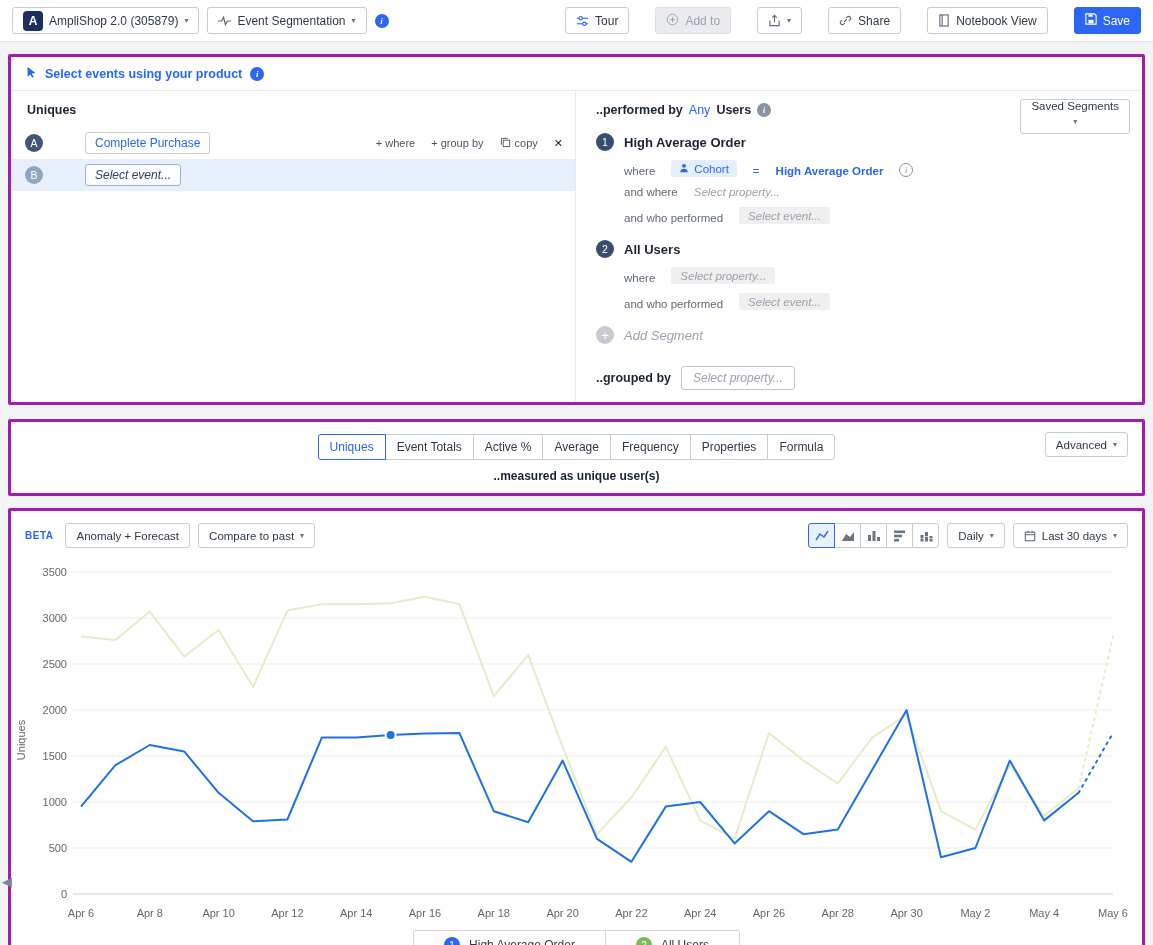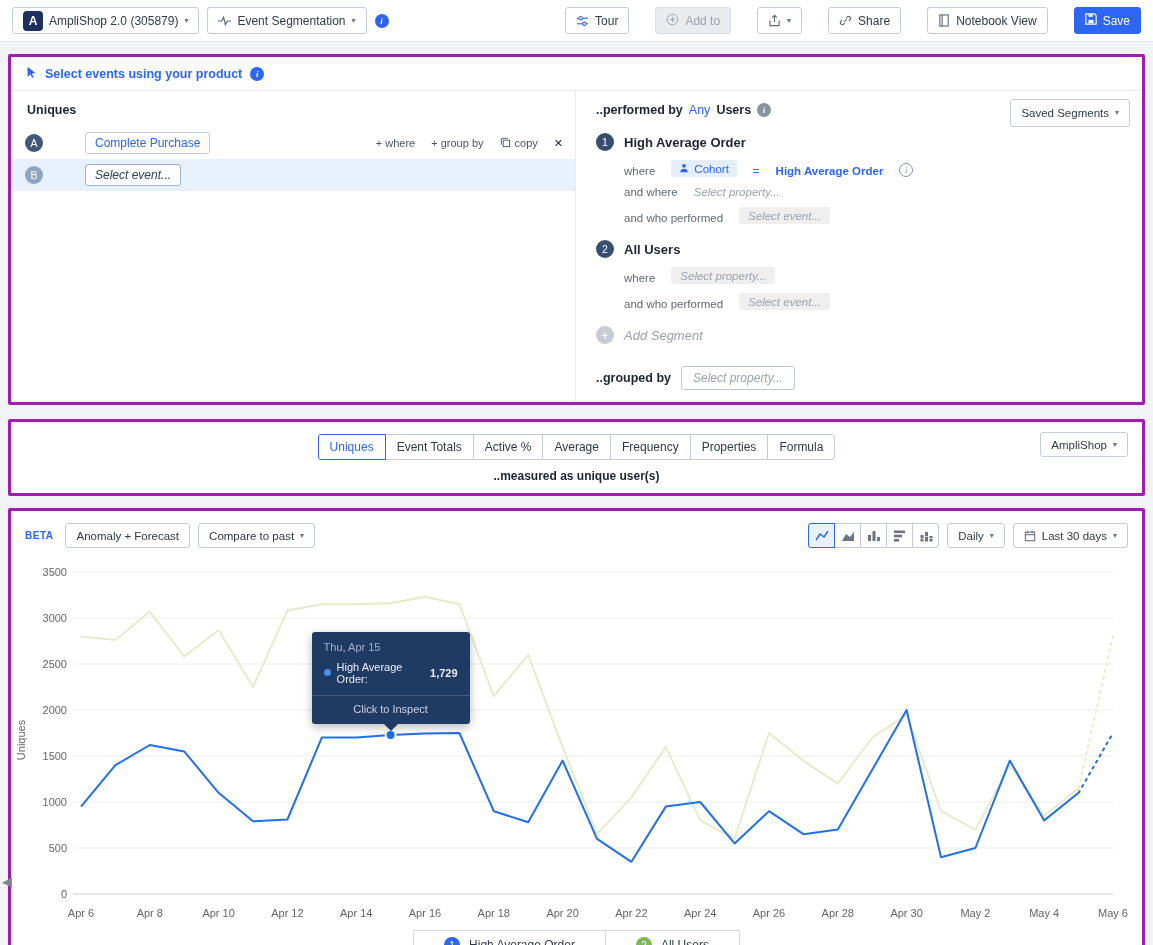--- a/index.html
+++ b/index.html
@@ -75,21 +75,21 @@
   .event-pill.placeholder { font-style:italic; color:#33415a; border-color:#9db4d0; background:#fbfdff; }
   .row-actions { margin-left:auto; display:flex; gap:16px; align-items:center; color:#555; font-size:11px; }
   .row-action { display:inline-flex; align-items:center; gap:4px; cursor:pointer; color:#4c5663; }
   .close-x { font-size:11px; color:#1d2533; font-weight:bold; cursor:pointer; }
 
   
   .segments { flex:1; padding:10px 14px 12px 20px; position:relative; }
   .performed-row { display:flex; align-items:center; gap:6px; font-size:12.5px; margin-top:2px; }
   .bold-dark { font-weight:bold; color:#1d2533; }
   .blue-link { color:#2c66f2; cursor:pointer; }
-  .saved-segments { position:absolute; right:12px; top:8px; height:28px; font-size:11.5px; }
+  .saved-segments { position:absolute; right:12px; top:8px; height:35px; font-size:11.5px;flex-direction:column; }
   .seg-head { display:flex; align-items:center; gap:10px; margin-top:16px; }
   .seg-num {
     width:18px; height:18px; border-radius:50%; background:#374e6e; color:#fff; font-size:10.5px;
     display:flex; align-items:center; justify-content:center; flex:0 0 auto;
   }
   .seg-num.muted { background:#c8ccd2; font-size:13px; }
   .seg-name { font-size:13px; font-weight:bold; color:#1d2533; }
   .seg-row { margin:9px 0 0 28px; display:flex; align-items:flex-end; gap:16px; font-size:11.5px; color:#5f6a77; }
   .cohort-pill {
     background:#e4eefc; color:#2c66f2; border-radius:3px; padding:2.5px 8px;
@@ -352,21 +352,21 @@
     <span class="tab selected">Uniques</span>
     <span class="tab">Event Totals</span>
     <span class="tab">Active %</span>
     <span class="tab">Average</span>
     <span class="tab">Frequency</span>
     <span class="tab">Properties</span>
     <span class="tab">Formula</span>
   </div>
   <div class="measured">..measured as unique user(s)</div>
   <button class="btn advanced-btn">
-    <span>AmpliShop</span>
+    <span>Advanced</span>
     <span class="chev">▾</span>
   </button>
 </div>
 
 <div class="card" id="chart-card">
   <div class="chart-toolbar">
     <span class="beta">BETA</span>
     <button class="btn small-btn">
       <span>Anomaly + Forecast</span>
     </button>
@@ -464,29 +464,20 @@
         <text x="964.4" y="363" text-anchor="middle" font-size="11" fill="#666">May 2</text>
         <text x="1033.2" y="363" text-anchor="middle" font-size="11" fill="#666">May 4</text>
         <text x="1102" y="363" text-anchor="middle" font-size="11" fill="#666">May 6</text>
         <text x="14" y="186" transform="rotate(-90 14 186)" text-anchor="middle" font-size="11" fill="#666">Uniques</text>
         <polyline points="70.0,82.4 104.4,86.1 138.8,57.6 173.2,102.6 207.6,76.0 242.0,133.0 276.4,56.6 310.8,50.2 345.2,50.2 379.6,49.3 414.0,42.8 448.4,50.2 482.8,142.2 517.2,100.8 551.6,192.8 586.0,280.2 620.4,243.4 654.8,192.8 689.2,266.4 723.6,284.8 758.0,179.0 792.4,206.6 826.8,229.6 861.2,183.6 895.6,160.6 930.0,257.2 964.4,275.6 998.8,211.2 1033.2,261.8 1067.6,234.2" fill="none" stroke="#e6ecc9" stroke-width="2" stroke-linejoin="round"></polyline>
         <polyline points="1067.6,234.2 1102.0,82.4" fill="none" stroke="#e6ecc9" stroke-width="2" stroke-dasharray="2 5" stroke-linecap="round"></polyline>
         <polyline points="70.0,252.6 104.4,211.2 138.8,191.0 173.2,197.4 207.6,238.8 242.0,267.3 276.4,265.5 310.8,183.6 345.2,183.6 379.6,180.9 414.0,179.5 448.4,179.0 482.8,257.2 517.2,268.2 551.6,206.6 586.0,284.8 620.4,307.8 654.8,252.6 689.2,248.0 723.6,289.4 758.0,257.2 792.4,280.2 826.8,275.6 861.2,215.8 895.6,156.0 930.0,303.2 964.4,294.0 998.8,206.6 1033.2,266.4 1067.6,238.8" fill="none" stroke="#2170e8" stroke-width="2" stroke-linejoin="round"></polyline>
         <polyline points="1067.6,238.8 1102.0,179.0" fill="none" stroke="#2170e8" stroke-width="2" stroke-dasharray="2 5" stroke-linecap="round"></polyline>
         <circle cx="379.6" cy="180.932" r="5" fill="#2170e8" stroke="#fff" stroke-width="2"></circle>
       </svg>
-    <div class="chart-tooltip" id="chart-tooltip" style="left: 300.6px; top: 77.932px;">
-      <div class="tip-date">Thu, Apr 15</div>
-      <div class="tip-row">
-        <span class="tip-dot"></span>
-        <span>High Average Order:</span>
-        <b>1,729</b>
-      </div>
-      <div class="tip-action">Click to Inspect</div>
-    </div>
   </div>
 
   <div class="legend">
     <span class="legend-item">
       <span class="legend-num n1">1</span>
       <span>High Average Order</span>
     </span>
     <span class="legend-item">
       <span class="legend-num n2">2</span>
       <span>All Users</span>

